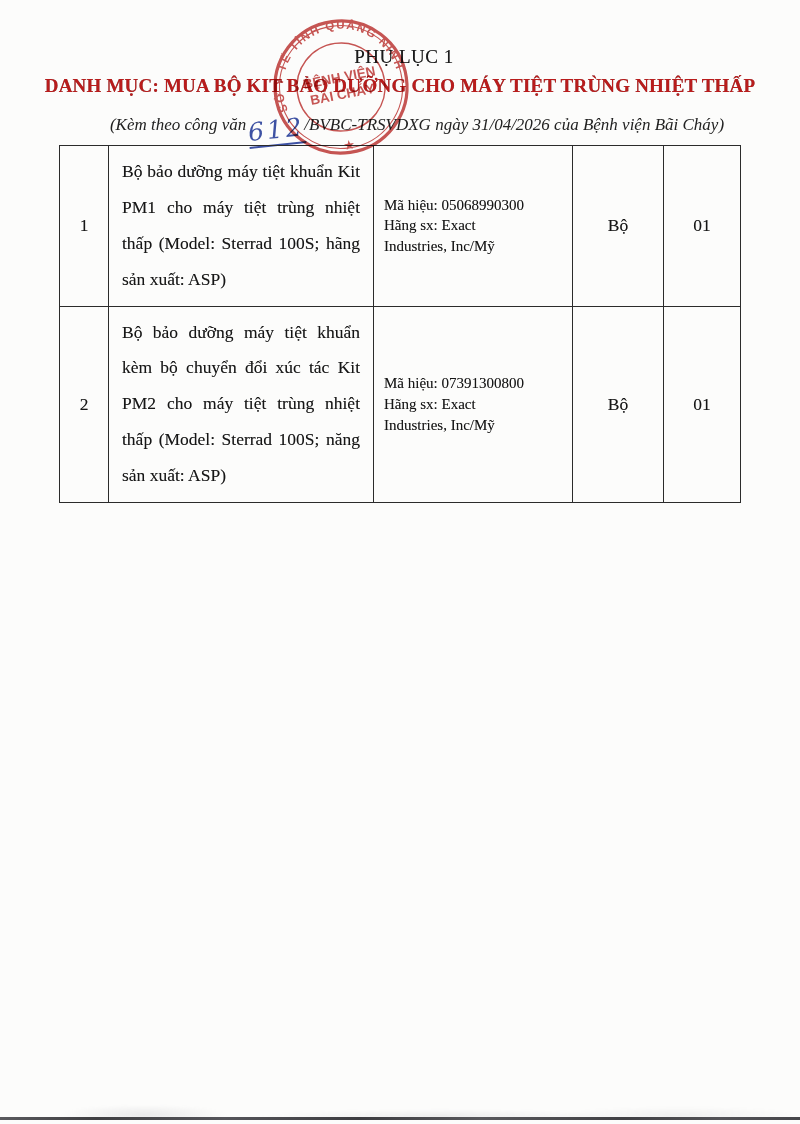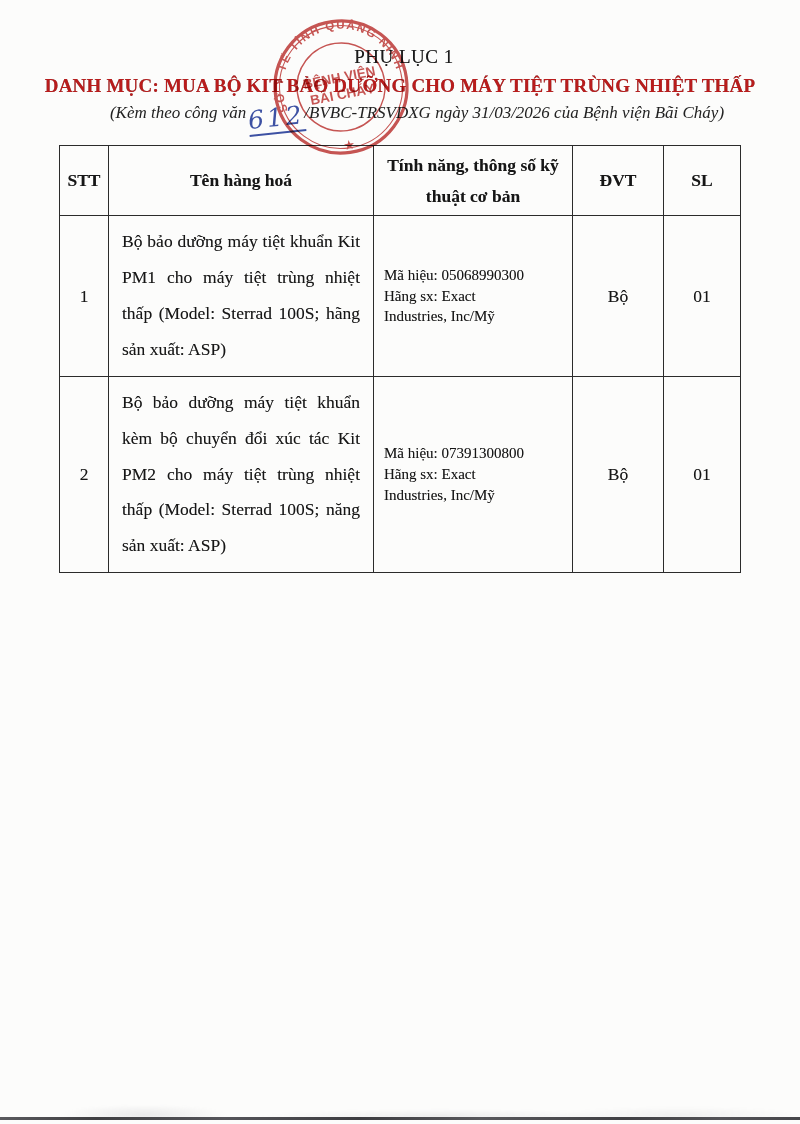--- a/index.html
+++ b/index.html
@@ -35,21 +35,21 @@
   }
   .title-2 {
     margin-top: 7px;
     font-size: 19px;
     font-weight: bold;
     letter-spacing: .2px;
     color: #b91c1c;
     text-shadow: 0 0 .5px rgba(0,0,0,.45);
   }
   .subtitle {
-    margin-top: 6px;
+    margin-top: 18px;
     font-size: 17px;
     font-style: italic;
     color: #222;
     padding-left: 34px;
   }
   .hand-gap {
     display: inline-block;
     width: 58px;
     position: relative;
     vertical-align: baseline;
@@ -163,40 +163,33 @@
     </text>
     <text x="71" y="66" text-anchor="middle" font-family="Liberation Sans, sans-serif" font-size="13.5" font-weight="bold" fill="#c13e3c" transform="rotate(-3 71 71)">BỆNH VIỆN</text>
     <text x="71" y="83" text-anchor="middle" font-family="Liberation Sans, sans-serif" font-size="13.5" font-weight="bold" fill="#c13e3c" transform="rotate(-3 71 71)">BÃI CHÁY</text>
     <text x="71" y="134" text-anchor="middle" font-size="13" fill="#c13e3c">★</text>
   </svg>
 
   <div class="doc-header">
     <div class="title-1">PHỤ LỤC 1</div>
     <div class="title-2">DANH MỤC: MUA BỘ KIT BẢO DƯỠNG CHO MÁY TIỆT TRÙNG NHIỆT THẤP</div>
     <div class="subtitle">
-      <span>(Kèm theo công văn</span><span class="hand-gap"><span class="handwritten">612</span></span><span>/BVBC-TRSVDXG ngày 31/03/2026 của Bệnh viện Bãi Cháy)</span>
+      <span>(Kèm theo công văn</span><span class="hand-gap"><span class="handwritten">612</span></span><span>/BVBC-TRSVDXG ngày 31/04/2026 của Bệnh viện Bãi Cháy)</span>
     </div>
   </div>
 
   <table class="items">
     <colgroup>
       <col style="width:49px">
       <col style="width:265px">
       <col style="width:199px">
       <col style="width:91px">
       <col style="width:77px">
     </colgroup>
     <tbody>
-        <tr>
-      <th>STT</th>
-      <th>Tên hàng hoá</th>
-      <th>Tính năng, thông số kỹ thuật cơ bản</th>
-      <th>ĐVT</th>
-      <th>SL</th>
-    </tr>
     <tr class="row-1">
       <td class="c-stt">1</td>
       <td class="c-name">Bộ bảo dưỡng máy tiệt khuẩn Kit PM1 cho máy tiệt trùng nhiệt thấp (Model: Sterrad 100S; hãng sản xuất: ASP)</td>
       <td class="c-spec">
         <div>Mã hiệu: 05068990300</div>
         <div>Hãng sx: Exact</div>
         <div>Industries, Inc/Mỹ</div>
       </td>
       <td class="c-dvt">Bộ</td>
       <td class="c-sl">01</td>

